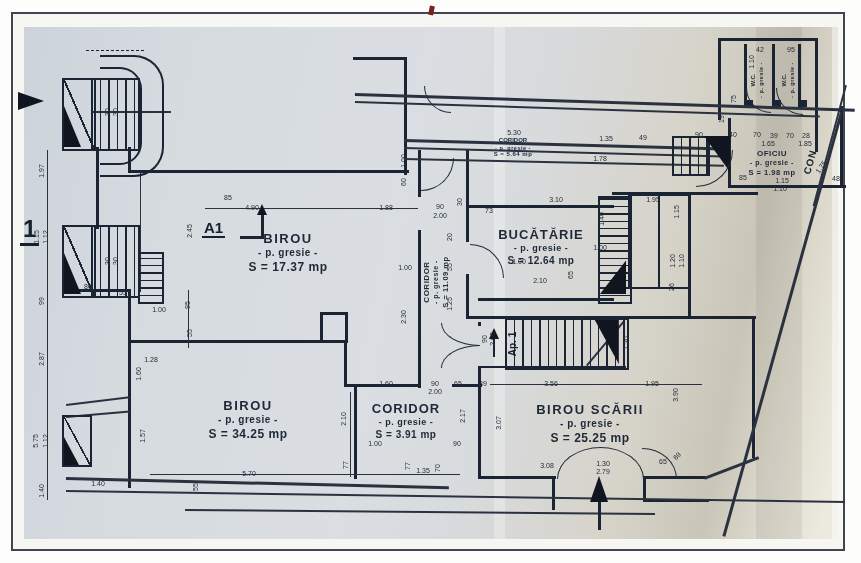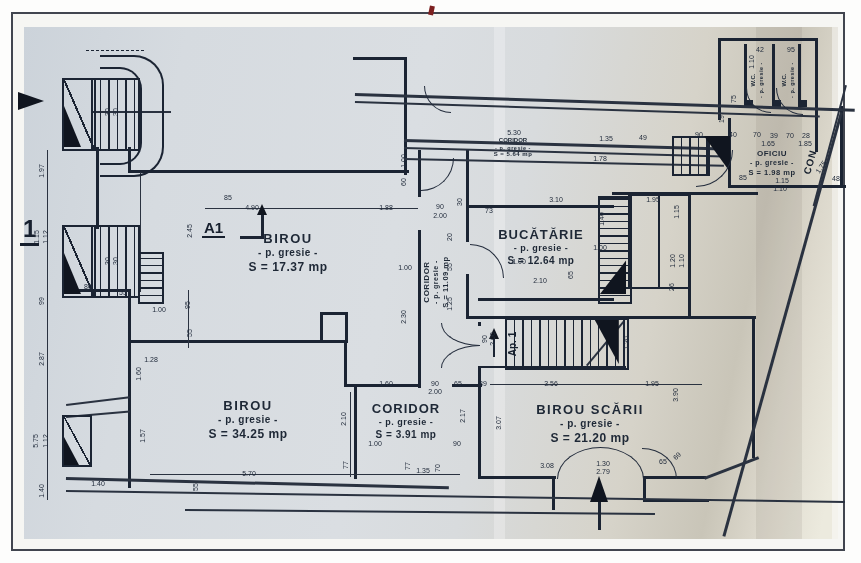--- a/index.html
+++ b/index.html
@@ -210,21 +210,21 @@
   <div class="ar">S = 5.64 mp</div>
 </div>
 <div class="room room--med" style="left:541px;top:247px;">
   <div class="nm">BUCĂTĂRIE</div>
   <div class="fl">- p. gresie -</div>
   <div class="ar">S = 12.64 mp</div>
 </div>
 <div class="room" style="left:590px;top:424px;">
   <div class="nm">BIROU SCĂRII</div>
   <div class="fl">- p. gresie -</div>
-  <div class="ar">S = 21.20 mp</div>
+  <div class="ar">S = 25.25 mp</div>
 </div>
 <div class="room room--sm" style="left:772px;top:163px;text-align:center;">
   <div class="nm">OFICIU</div>
   <div class="fl">- p. gresie -</div>
   <div class="ar">S = 1.98 mp</div>
 </div>
 <div class="room room--tiny" style="left:757px;top:80px;transform:translate(-50%,-50%) rotate(-90deg);">
   <div class="nm">W.C.</div>
   <div class="fl">- p. gresie -</div>
 </div>

